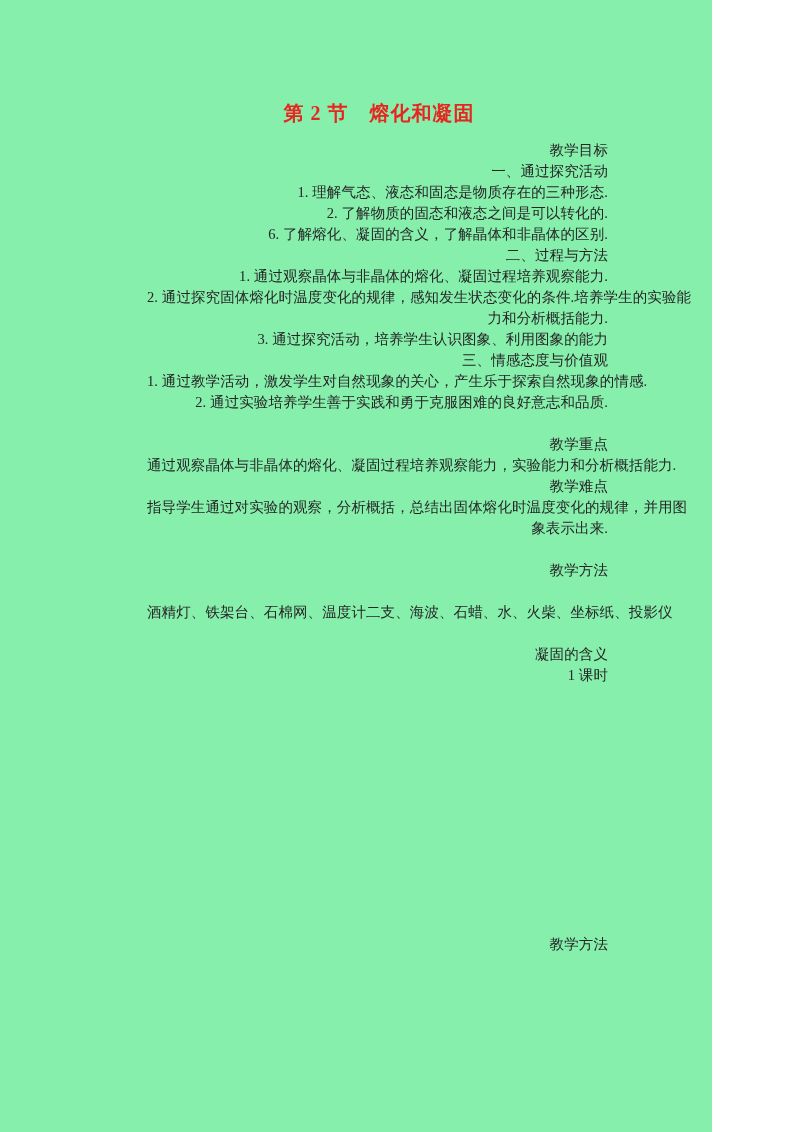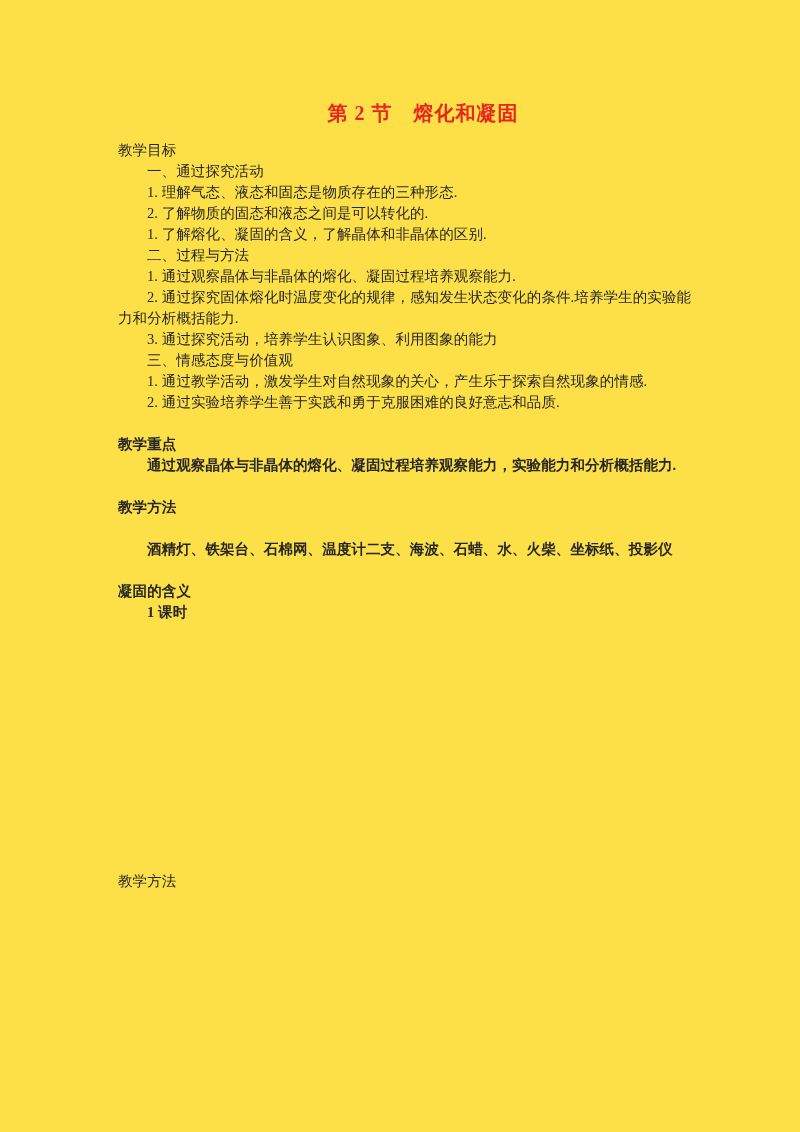--- a/index.html
+++ b/index.html
@@ -2,82 +2,88 @@
 <html><head>
 <meta charset="utf-8">
 <style>
   html, body {
     margin: 0;
     padding: 0;
     background: #ffffff;
   }
   .page {
     position: relative;
-    width: 800px;
+    width: 712px;
     height: 1132px;
-    background: #fde047;
+    background: #86efac;
     overflow: hidden;
     font-family: "Liberation Serif", "DejaVu Serif", serif;
   }
   .content {
     padding: 99px 104px 0 118px; 
   }
   .doc-title {
     font-size: 20px;
     font-weight: bold;
     line-height: 28px;
     letter-spacing: 1px;
     text-align: center;
     padding-left: 32px;   
     margin-bottom: 13px;
     color: #e8251e;
     white-space: nowrap;
   }
   .sec { margin: 0; }
-  .gap { margin-top: 21px; font-weight: bold; }
+  .gap { margin-top: 21px; }
   .gap-large { margin-top: 248px; }
   .line {
     font-size: 14.5px;
     line-height: 21px;
     color: #262626;
     white-space: nowrap;
     letter-spacing: 0.1px;
+    text-align: right;
   }
   .ind { text-indent: 2em; }
   .heading {  }
 </style>
 </head>
 <body>
 
 <div class="page">
   <div class="content" style="color: rgb(38, 38, 38);">
 
     <div class="doc-title" style="color: rgb(232, 37, 30);">第 2 节　熔化和凝固</div>
 
     <div class="sec">
       <div class="line heading">教学目标</div>
       <div class="line ind">一、通过探究活动</div>
       <div class="line ind">1. 理解气态、液态和固态是物质存在的三种形态.</div>
       <div class="line ind">2. 了解物质的固态和液态之间是可以转化的.</div>
-      <div class="line ind">1. 了解熔化、凝固的含义，了解晶体和非晶体的区别.</div>
+      <div class="line ind">6. 了解熔化、凝固的含义，了解晶体和非晶体的区别.</div>
       <div class="line ind">二、过程与方法</div>
       <div class="line ind">1. 通过观察晶体与非晶体的熔化、凝固过程培养观察能力.</div>
       <div class="line ind">2. 通过探究固体熔化时温度变化的规律，感知发生状态变化的条件.培养学生的实验能</div>
       <div class="line">力和分析概括能力.</div>
       <div class="line ind">3. 通过探究活动，培养学生认识图象、利用图象的能力</div>
       <div class="line ind">三、情感态度与价值观</div>
       <div class="line ind">1. 通过教学活动，激发学生对自然现象的关心，产生乐于探索自然现象的情感.</div>
       <div class="line ind">2. 通过实验培养学生善于实践和勇于克服困难的良好意志和品质.</div>
     </div>
 
     <div class="sec gap">
       <div class="line heading">教学重点</div>
       <div class="line ind">通过观察晶体与非晶体的熔化、凝固过程培养观察能力，实验能力和分析概括能力.</div>
     </div>
 
+    <div class="sec">
+      <div class="line heading">教学难点</div>
+      <div class="line ind">指导学生通过对实验的观察，分析概括，总结出固体熔化时温度变化的规律，并用图</div>
+      <div class="line">象表示出来.</div>
+    </div>
 
     <div class="sec gap">
       <div class="line heading">教学方法</div>
     </div>
 
     <div class="sec gap">
       <div class="line ind">酒精灯、铁架台、石棉网、温度计二支、海波、石蜡、水、火柴、坐标纸、投影仪</div>
     </div>
 
     <div class="sec gap">

